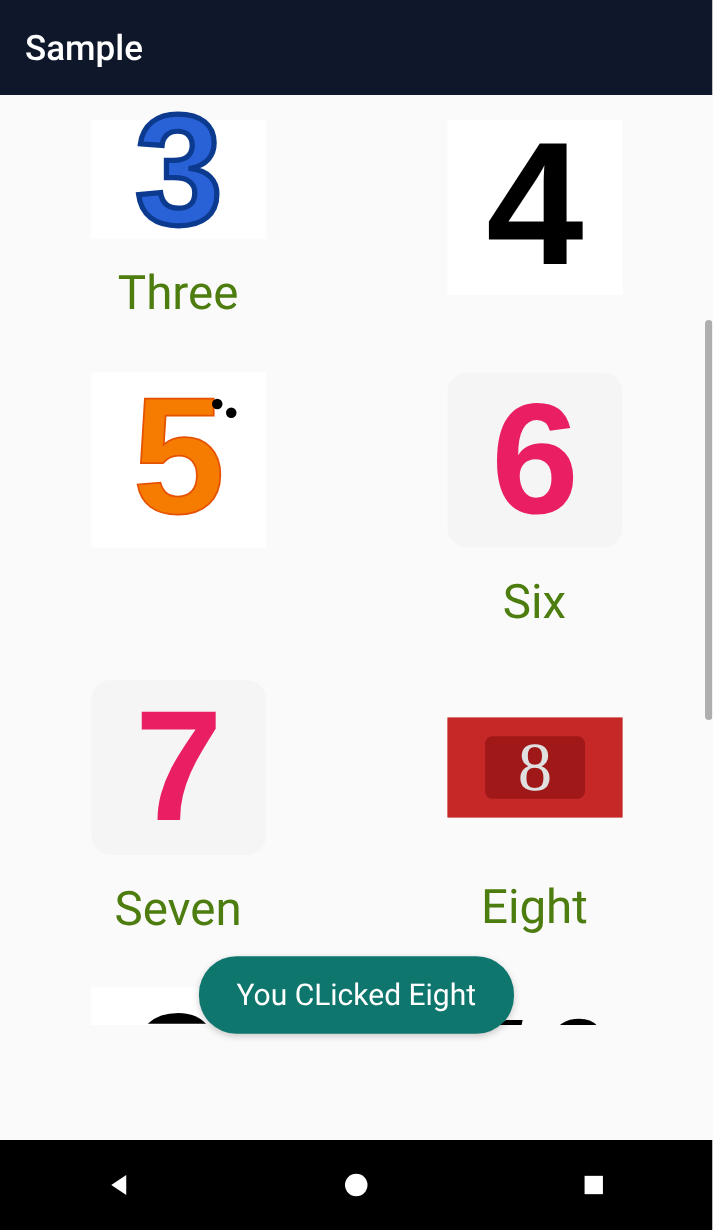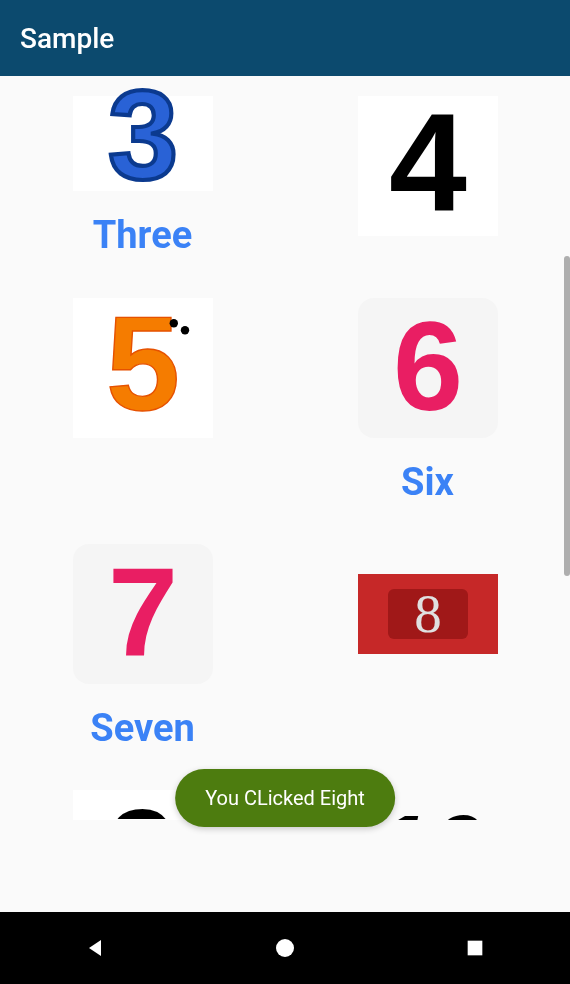--- a/index.html
+++ b/index.html
@@ -12,21 +12,21 @@
       height: 984px;
       font-family: Roboto, Arial, sans-serif;
       background: #fafafa;
       overflow: hidden;
       position: relative;
     }
     .status-bar {
       height: 0px;
     }
     .app-bar {
-      background: #0c4a6e;
+      background: #0f172a;
       height: 76px;
       display: flex;
       align-items: center;
       padding-left: 20px;
       color: white;
       font-size: 28px;
       font-weight: 500;
     }
     .content {
       height: 832px;
@@ -50,34 +50,34 @@
       width: 140px;
       height: 140px;
       background: white;
       display: flex;
       align-items: center;
       justify-content: center;
       margin-bottom: 22px;
     }
     .label {
       font-size: 38px;
-      color: #3b82f6;
-      font-weight: 700;
+      color: #4d7c0f;
+      font-weight: 400;
       text-align: center;
     }
     .toast {
       position: absolute;
       bottom: 157px;
       left: 50%;
       transform: translateX(-50%);
-      background: #4d7c0f;
+      background: #0f766e;
       color: white;
       padding: 17px 30px;
       border-radius: 30px;
-      font-size: 20px;
+      font-size: 24px;
       white-space: nowrap;
       box-shadow: 0 2px 6px rgba(0,0,0,0.2);
     }
     .nav-bar {
       position: absolute;
       bottom: 0;
       left: 0;
       width: 100%;
       height: 72px;
       background: #000000;
@@ -160,20 +160,21 @@
     </div>
 
     <div class="grid-item">
       <div class="image-box" style="background:#c62828; height:80px; width:140px; margin-top:30px; margin-bottom:50px;">
         <svg viewBox="0 0 140 80">
           <rect x="0" y="0" width="140" height="80" fill="#c62828"></rect>
           <rect x="30" y="15" width="80" height="50" rx="6" fill="#a01818"></rect>
           <text x="70" y="58" text-anchor="middle" font-size="55" font-weight="400" fill="#e0e0e0" font-family="Georgia, serif">8</text>
         </svg>
       </div>
+      <div class="label">Eight</div>
     </div>
 
     <div class="grid-item">
       <div class="image-box" style="height:30px; overflow:hidden; width:140px;">
         <svg viewBox="0 0 100 20" preserveAspectRatio="xMidYMin slice">
           <text x="50" y="80" text-anchor="middle" font-size="95" font-weight="900" fill="#000000" font-family="Arial">9</text>
         </svg>
       </div>
     </div>
 

